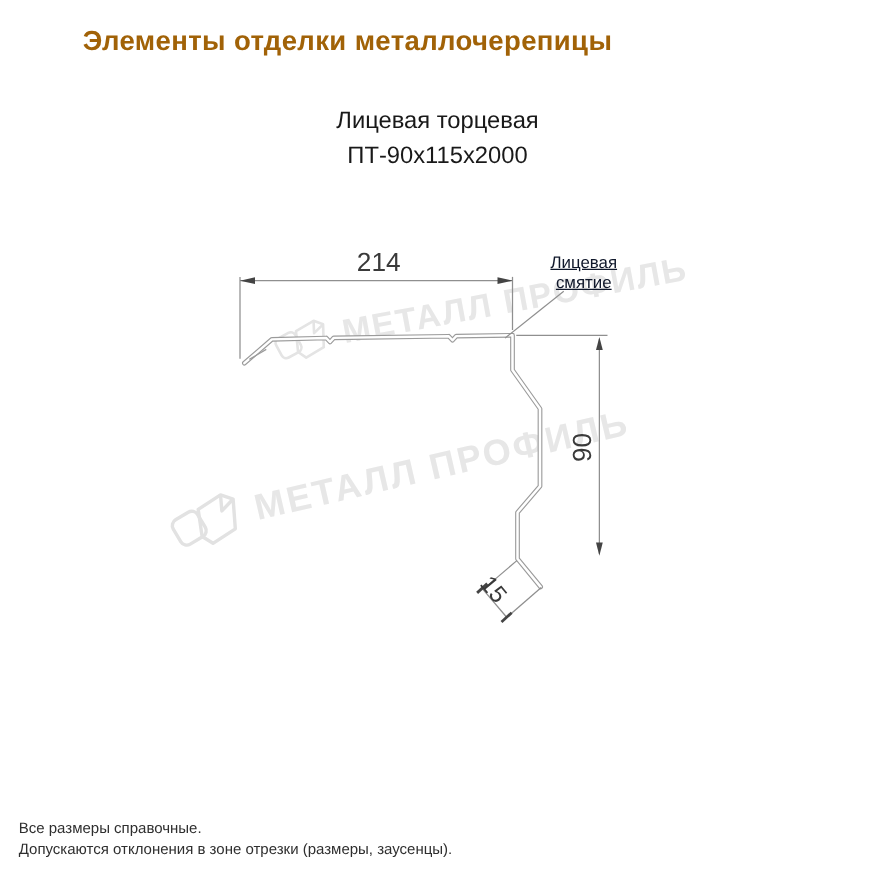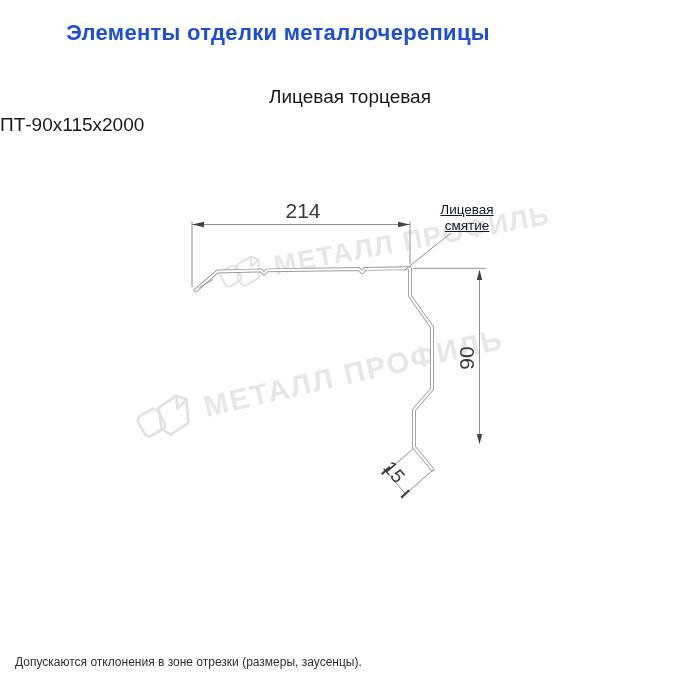--- a/index.html
+++ b/index.html
@@ -3,28 +3,28 @@
 <meta charset="utf-8">
 <style>
   html,body{margin:0;padding:0;background:#ffffff;}
   .canvas{
     position:relative;width:700px;height:700px;background:#ffffff;overflow:hidden;
     font-family:"Liberation Sans",sans-serif;
   }
   
   .page-title{
     position:absolute;left:0;top:20px;width:556px;text-align:center;
-    font-size:22px;font-weight:700;color:#1d4ed8;letter-spacing:.3px;z-index:3;
+    font-size:22px;font-weight:700;color:#a16207;letter-spacing:.3px;z-index:3;
   }
   .product-name{
     position:absolute;left:0;top:86px;width:700px;text-align:center;
     font-size:19px;font-weight:400;color:#191919;z-index:3;
   }
   .product-code{
-    position:absolute;left:0;top:114px;width:700px;text-align:left;
+    position:absolute;left:0;top:114px;width:700px;text-align:center;
     font-size:19px;font-weight:400;color:#191919;z-index:3;
   }
   
   .watermark{
     position:absolute;display:flex;align-items:center;gap:10px;z-index:0;
     color:#e7e7e7;font-weight:700;white-space:nowrap;pointer-events:none;
   }
   .wm-upper{left:219px;top:256px;transform:rotate(-10.5deg);transform-origin:left center;
     font-size:27px;letter-spacing:1.5px;}
   .wm-lower{left:136px;top:398px;transform:rotate(-13deg);transform-origin:left center;
@@ -120,16 +120,17 @@
   <div class="dim-label dim-115">214</div>
   <div class="dim-label dim-90">90</div>
   <div class="dim-label dim-15">15</div>
 
   <div class="front-label">
     <div>Лицевая</div>
     <div>смятие</div>
   </div>
 
   <div class="footnotes">
+    <div>Все размеры справочные.</div>
     <div>Допускаются отклонения в зоне отрезки (размеры, заусенцы).</div>
   </div>
 
 </div>
 
 </body></html>

